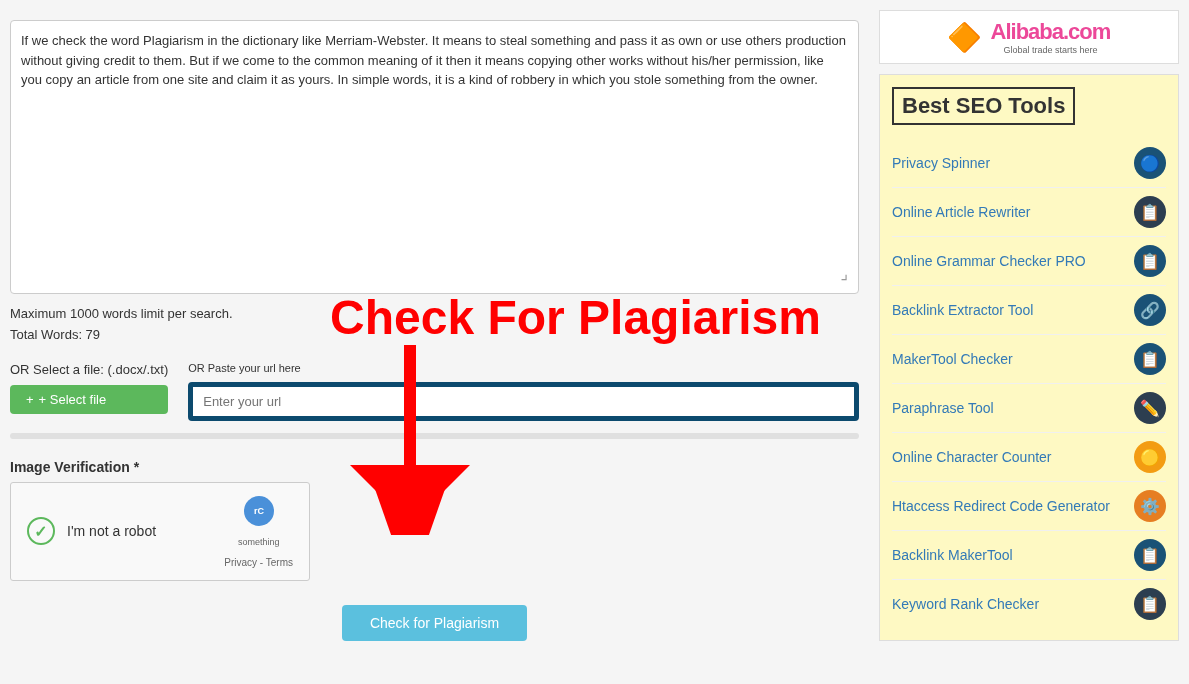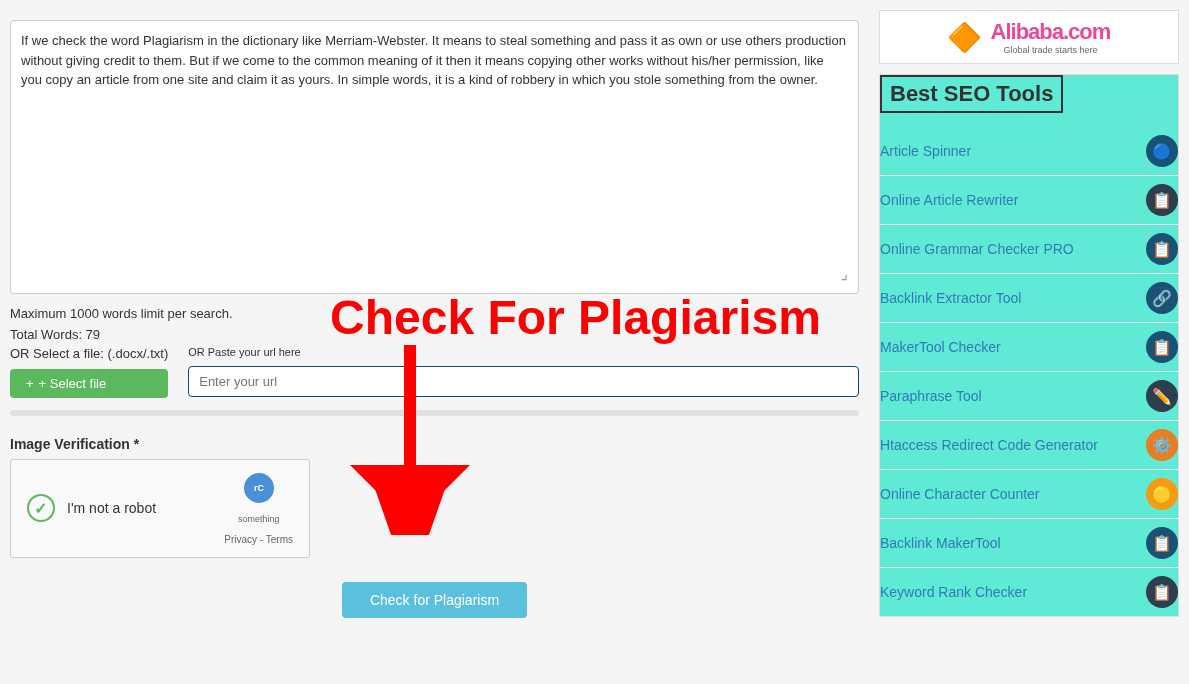--- a/index.html
+++ b/index.html
@@ -58,20 +58,21 @@
       font-size: 13px;
       color: #333;
       line-height: 1.6;
     }
 
     
     .file-url-row {
       display: flex;
       align-items: flex-start;
       gap: 20px;
+      margin-top: 16px;
     }
     .file-section {
       display: flex;
       flex-direction: column;
       gap: 8px;
     }
     .file-label {
       font-size: 13px;
       color: #333;
     }
@@ -94,21 +95,21 @@
       flex-direction: column;
       gap: 8px;
     }
     .url-label {
       font-size: 11px;
       color: #333;
     }
     .url-input {
       width: 100%;
       padding: 7px 10px;
-      border: 1px solid #0c4a6e;
+      border: 5px solid #0c4a6e;
       border-radius: 4px;
       font-size: 13px;
       color: #999;
       outline: none;
     }
 
     
     .progress-bar-row {
       margin-top: 12px;
       height: 6px;
@@ -231,22 +232,23 @@
     .alibaba-logo-sub {
       font-size: 9px;
       color: #666;
     }
     .alibaba-icon {
       font-size: 28px;
       color: #ff6600;
     }
 
     .best-seo-box {
-      background: #5eead4;
+      background: #fef9c3;
       border: 1px solid #ddd;
+      padding: 12px;
     }
     .best-seo-title {
       font-size: 22px;
       font-weight: bold;
       color: #333;
       border: 2px solid #333;
       padding: 4px 8px;
       margin-bottom: 14px;
       display: inline-block;
     }
@@ -360,21 +362,21 @@
         <div class="alibaba-logo-sub">Global trade starts here</div>
       </div>
     </div>
 
     <div class="best-seo-box">
       <div class="best-seo-title">Best SEO Tools</div>
 
       <div id="seo-tool-list">
 
       <div class="seo-tool-item">
-      <a class="seo-tool-link" href="#">Article Spinner</a>
+      <a class="seo-tool-link" href="#">Privacy Spinner</a>
       <div class="seo-tool-icon icon-blue">🔵</div>
     </div>
           <div class="seo-tool-item">
       <a class="seo-tool-link" href="#">Online Article Rewriter</a>
       <div class="seo-tool-icon icon-dark">📋</div>
     </div>
           <div class="seo-tool-item">
       <a class="seo-tool-link" href="#">Online Grammar Checker PRO</a>
       <div class="seo-tool-icon icon-blue">📋</div>
     </div>
@@ -384,28 +386,28 @@
     </div>
           <div class="seo-tool-item">
       <a class="seo-tool-link" href="#">MakerTool Checker</a>
       <div class="seo-tool-icon icon-blue">📋</div>
     </div>
           <div class="seo-tool-item">
       <a class="seo-tool-link" href="#">Paraphrase Tool</a>
       <div class="seo-tool-icon icon-dark">✏️</div>
     </div>
           <div class="seo-tool-item">
+      <a class="seo-tool-link" href="#">Online Character Counter</a>
+      <div class="seo-tool-icon icon-yellow">🟡</div>
+    </div>
+          <div class="seo-tool-item">
       <a class="seo-tool-link" href="#">Htaccess Redirect Code Generator</a>
       <div class="seo-tool-icon icon-orange">⚙️</div>
     </div>
           <div class="seo-tool-item">
-      <a class="seo-tool-link" href="#">Online Character Counter</a>
-      <div class="seo-tool-icon icon-yellow">🟡</div>
-    </div>
-          <div class="seo-tool-item">
       <a class="seo-tool-link" href="#">Backlink MakerTool</a>
       <div class="seo-tool-icon icon-blue">📋</div>
     </div>
           <div class="seo-tool-item">
       <a class="seo-tool-link" href="#">Keyword Rank Checker</a>
       <div class="seo-tool-icon icon-dark">📋</div>
     </div>
         </div>
     </div>
 

